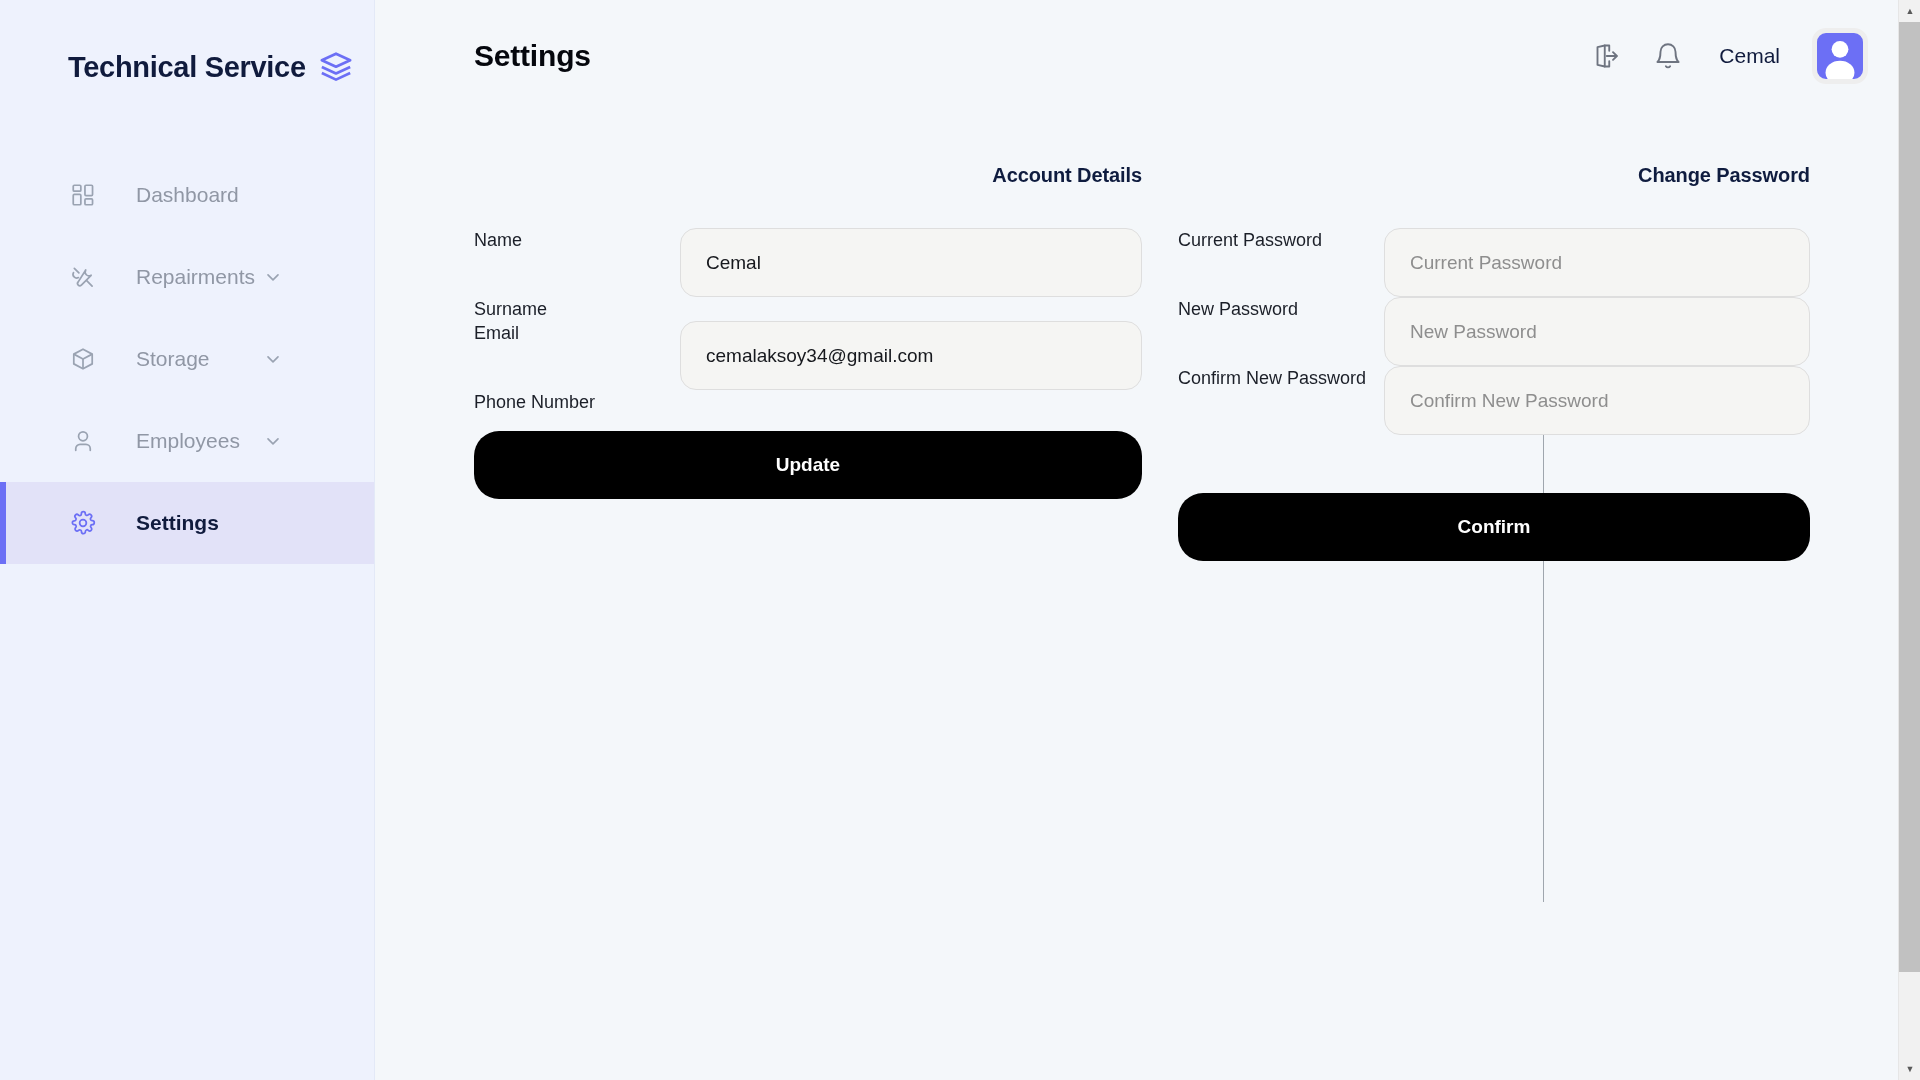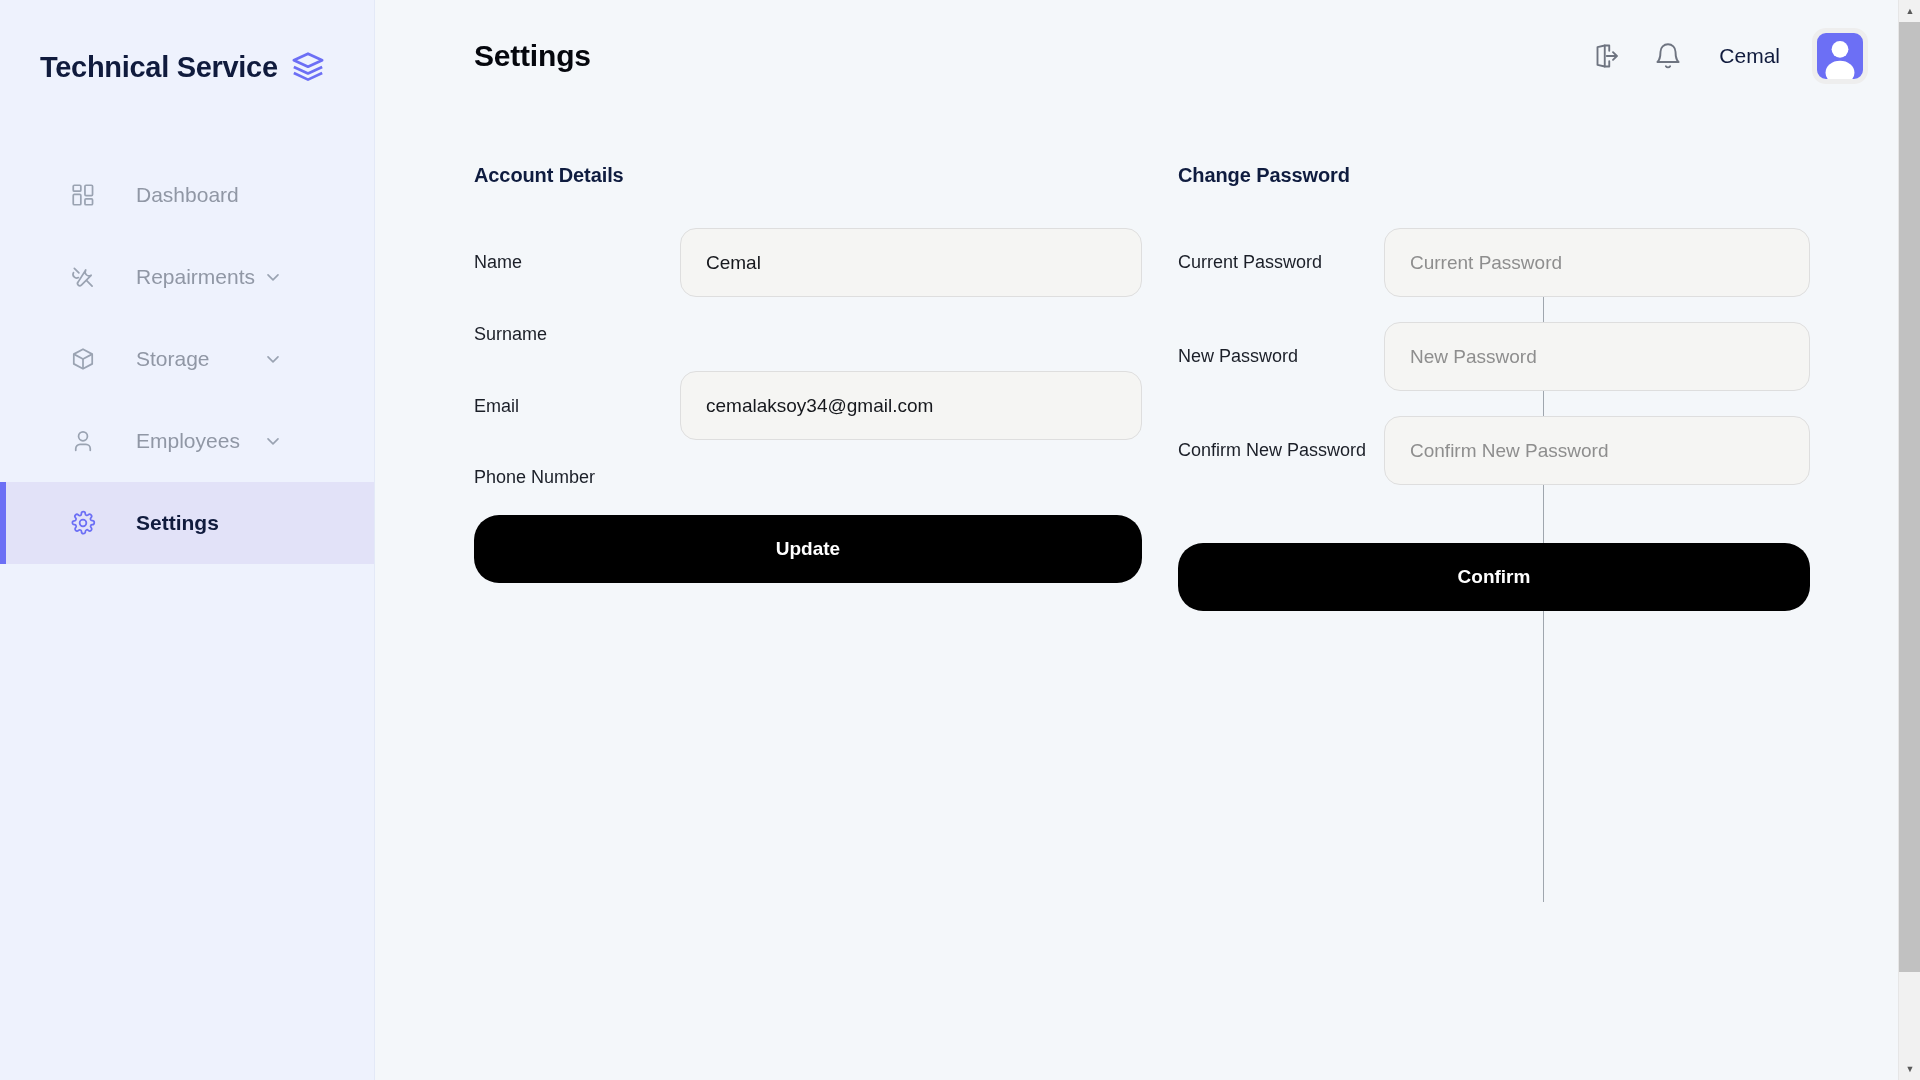--- a/index.html
+++ b/index.html
@@ -24,20 +24,21 @@
     flex: 0 0 375px;
     position: relative;
     border-right: 1px solid #e3e9f7;
   }
 
   #brand {
     display: flex;
     align-items: center;
     gap: 13px;
     padding: 50px 0 0 40px;
+    margin-left: 28px;
   }
 
   #brand-text {
     font-size: 29px;
     font-weight: bold;
     color: #101b3d;
     letter-spacing: -0.3px;
   }
 
   #brand-icon { width: 34px; height: 34px; display: block; }
@@ -178,26 +179,25 @@
     height: 640px;
     background: #9fa6ae;
   }
 
   .section-heading {
     font-size: 20px;
     font-weight: bold;
     color: #0f1c3f;
     margin-bottom: 41px;
     letter-spacing: -0.1px;
+    text-align: right;
   }
 
   .field-row {
     display: flex;
-    align-items: center;
-    margin-bottom: 25px;
   }
 
   .field-label {
     font-size: 18px;
     color: #1b1f28;
     line-height: 1.35;
   }
 
   #panel-account .field-label { width: 206px; flex: 0 0 206px; }
   #panel-password .field-label { width: 206px; flex: 0 0 206px; }

